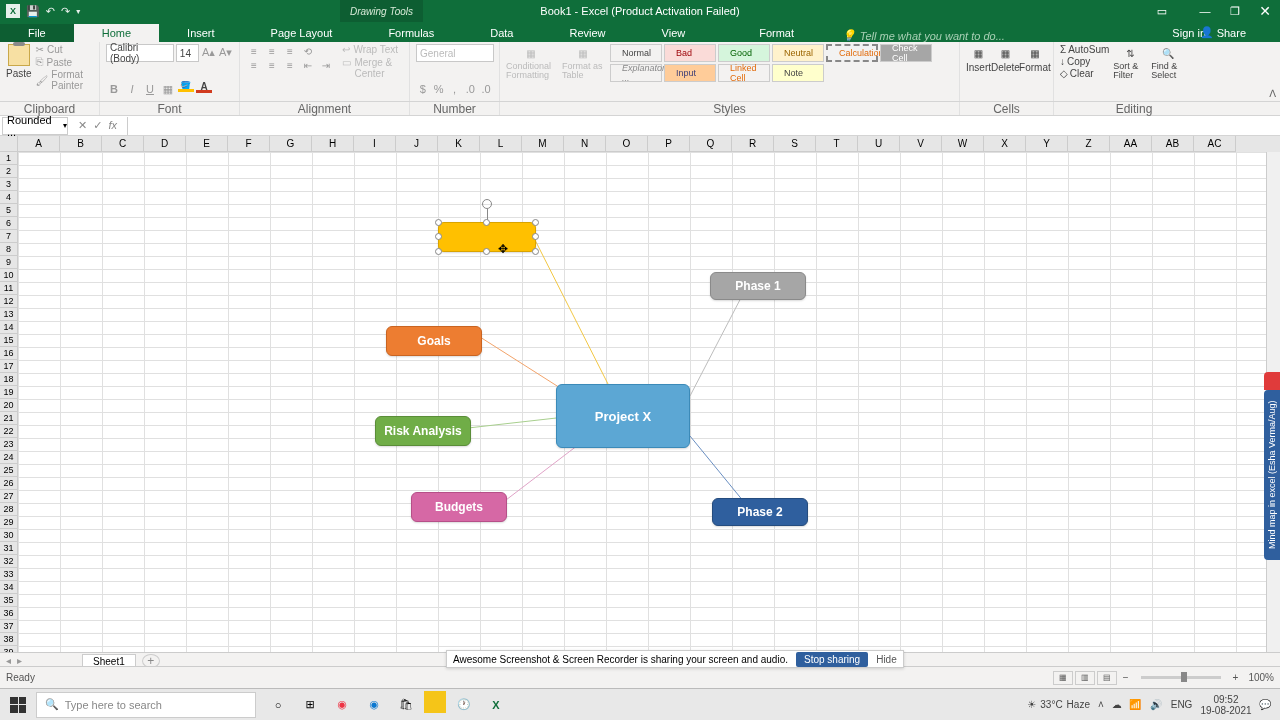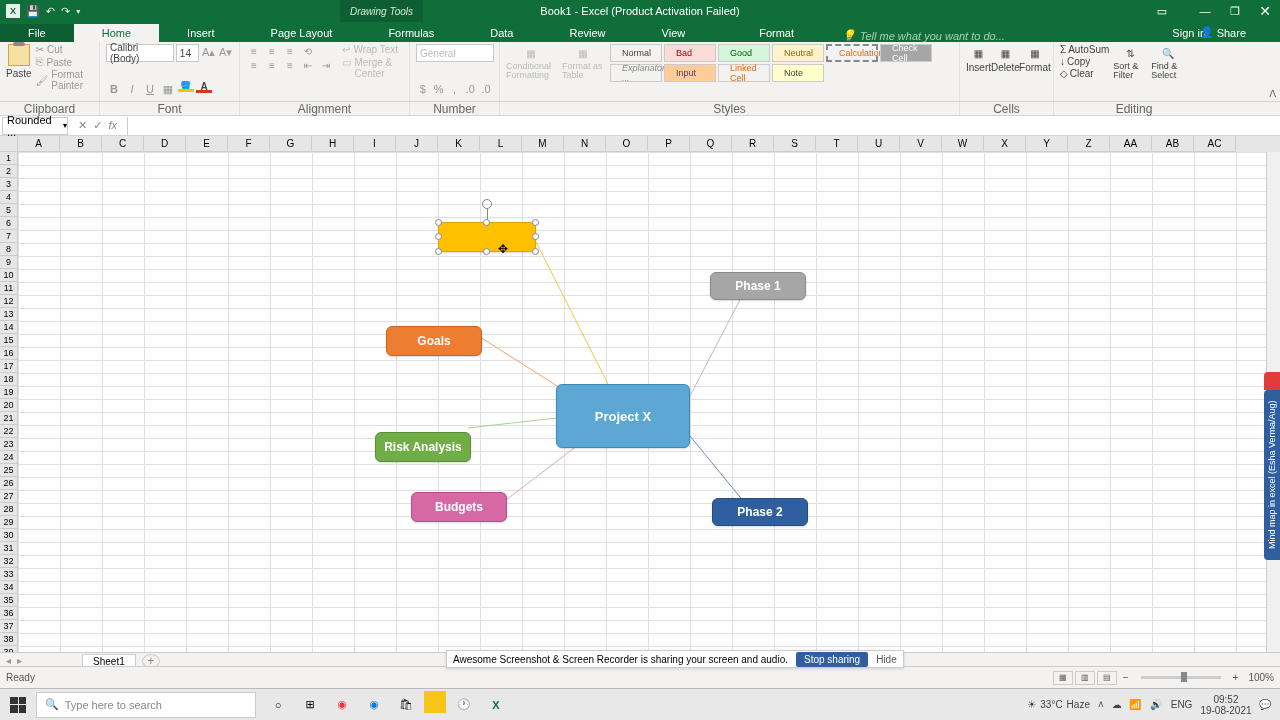--- a/index.html
+++ b/index.html
@@ -437,21 +437,21 @@
       <line x1="450" y1="276" x2="556" y2="264" stroke="#a8cf8e" stroke-width="1"></line>
       <line x1="488" y1="348" x2="564" y2="290" stroke="#e0a3c7" stroke-width="1"></line>
       <line x1="672" y1="244" x2="726" y2="140" stroke="#bdbdbd" stroke-width="1"></line>
       <line x1="672" y1="284" x2="726" y2="350" stroke="#6a8fc2" stroke-width="1"></line>
     </svg>
 
     <div class="shape projx" style="left:538px;top:232px;width:134px;height:64px;">Project X</div>
     <div class="shape phase1" style="left:692px;top:120px;width:96px;height:28px;">Phase 1</div>
     <div class="shape phase2" style="left:694px;top:346px;width:96px;height:28px;">Phase 2</div>
     <div class="shape goals" style="left:368px;top:174px;width:96px;height:30px;">Goals</div>
-    <div class="shape risk" style="left:357px;top:280px;width:96px;height:30px;">Risk Analysis</div>
+    <div class="shape risk" style="left:357px;top:264px;width:96px;height:30px;">Risk Analysis</div>
     <div class="shape budgets" style="left:393px;top:340px;width:96px;height:30px;">Budgets</div>
     <div class="shape yellowsh" style="left:420px;top:70px;width:98px;height:30px;">
       <div class="handles">
         <div class="rotator"></div>
         <div class="rotline"></div>
         <div class="handle" style="top:-4px;left:-4px;"></div>
         <div class="handle" style="top:-4px;left:calc(50% - 4px);"></div>
         <div class="handle" style="top:-4px;right:-4px;"></div>
         <div class="handle" style="top:calc(50% - 4px);left:-4px;"></div>
         <div class="handle" style="top:calc(50% - 4px);right:-4px;"></div>

